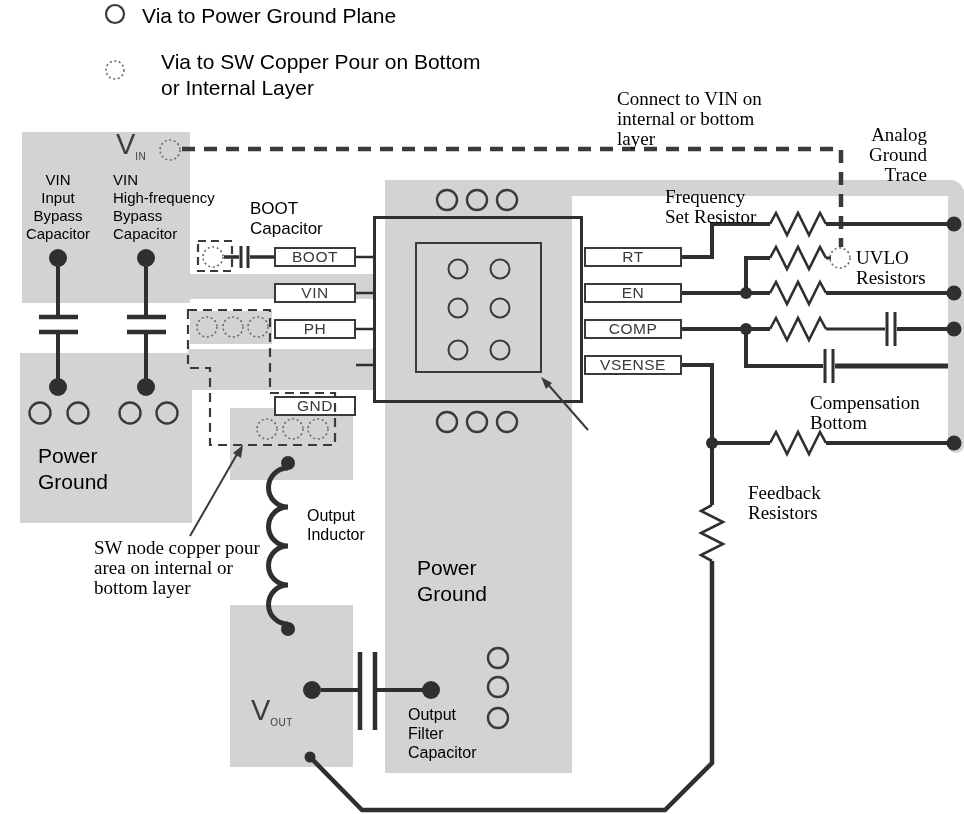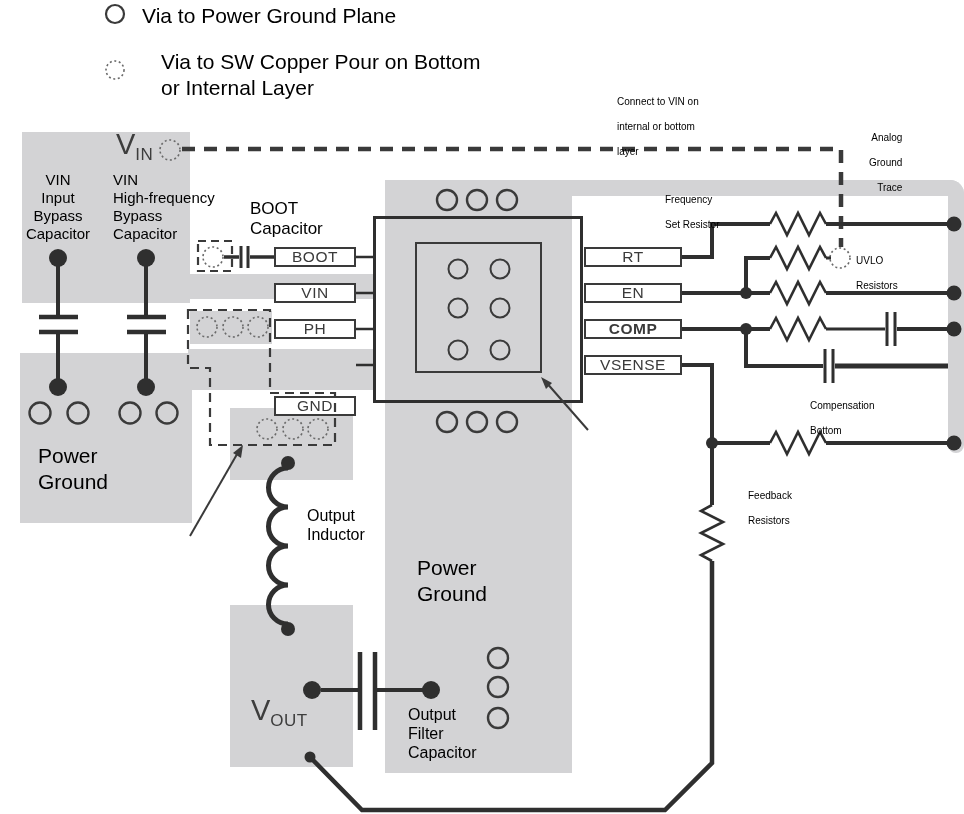--- a/index.html
+++ b/index.html
@@ -2,41 +2,41 @@
 <html><head>
 <meta charset="utf-8">
 <style>
   html,body{margin:0;padding:0;background:#ffffff;}
   #stage{
     position:relative;width:964px;height:814px;background:#ffffff;overflow:hidden;
     font-family:"Liberation Sans","DejaVu Sans",sans-serif;color:#3d3d3d;
   }
   .copper{position:absolute;background:#d3d3d5;}
   .lbl{position:absolute;white-space:pre-line;color:#000000;}
-  .lbl.small{font-size:10px;line-height:25px;}
+  .lbl.small{font-size:19px;line-height:20px;font-family:Liberation Serif, serif;}
   .lbl.cap{font-size:15px;line-height:18px;}
   .lbl.big{font-size:21px;line-height:26px;}
   .lbl.center{text-align:center;}
   .pin-box{
     position:absolute;width:82px;height:20px;background:#ffffff;border:2px solid #3a3a3a;
     box-sizing:border-box;display:flex;align-items:center;justify-content:center;
     font-size:15.5px;color:#3a3a3a;letter-spacing:0.5px;
   }
   .pin-box.right{width:98px;text-align:right;}
   .ic-outline{
     position:absolute;left:373px;top:216px;width:210px;height:187px;
     border:3px solid #2f2f2f;box-sizing:border-box;background:transparent;
   }
   .pad-outline{
     position:absolute;left:415px;top:242px;width:127px;height:131px;
     border:2.5px solid #3a3a3a;box-sizing:border-box;background:transparent;
   }
   .netname{position:absolute;color:#3d3d3d;}
   .netname .base{font-size:29px;}
-  .netname .sub{font-size:17px;vertical-align:-6px;letter-spacing:0.5px;}
+  .netname .sub{font-size:10px;vertical-align:-6px;letter-spacing:0.5px;}
   svg{position:absolute;left:0;top:0;}
 </style>
 </head>
 <body>
 
 <div id="stage">
 
   <div class="copper" style="left:22px;top:132px;width:168px;height:171px;"></div>
   <div class="copper" style="left:188px;top:274px;width:185px;height:25px;"></div>
   <div class="copper" style="left:190px;top:311px;width:82px;height:33px;"></div>
@@ -62,21 +62,21 @@
     </div>
   <div class="pin-box" style="left:274px;top:355px;margin-top:41px;">
       <span>GND</span>
     </div>
   <div class="pin-box right" style="left:584px;top:247px;">
       <span>RT</span>
     </div>
   <div class="pin-box right" style="left:584px;top:283px;">
       <span>EN</span>
     </div>
-  <div class="pin-box right" style="left:584px;top:319px;font-weight:bold;">
+  <div class="pin-box right" style="left:584px;top:319px;">
       <span>COMP</span>
     </div>
   <div class="pin-box right" style="left:584px;top:355px;">
       <span>VSENSE</span>
     </div>
 
   <svg width="964" height="814" viewBox="0 0 964 814">
 
     <circle cx="115" cy="14" r="9" fill="none" stroke="#3a3a3a" stroke-width="2.2"></circle>
     <circle cx="115" cy="70" r="9" fill="none" stroke="#6a6a6a" stroke-width="1.6" stroke-dasharray="2,2.6"></circle>
@@ -244,20 +244,23 @@
 Ground
 Trace</div>
   <div class="lbl small" style="left:665px;top:187px;">Frequency
 Set Resistor</div>
   <div class="lbl small" style="left:856px;top:248px;">UVLO
 Resistors</div>
   <div class="lbl small" style="left:810px;top:393px;">Compensation
 Bottom</div>
   <div class="lbl small" style="left:748px;top:483px;">Feedback
 Resistors</div>
+  <div class="lbl small" style="left:94px;top:538px;">SW node copper pour
+area on internal or
+bottom layer</div>
   <div class="lbl" style="left:307px;top:506px;font-size:16px;line-height:19px;">Output
 Inductor</div>
   <div class="lbl" style="left:408px;top:705px;font-size:16px;line-height:19px;">Output
 Filter
 Capacitor</div>
   <div class="lbl big" style="left:38px;top:443px;">Power
 Ground</div>
   <div class="lbl big" style="left:417px;top:555px;">Power
 Ground</div>
 

